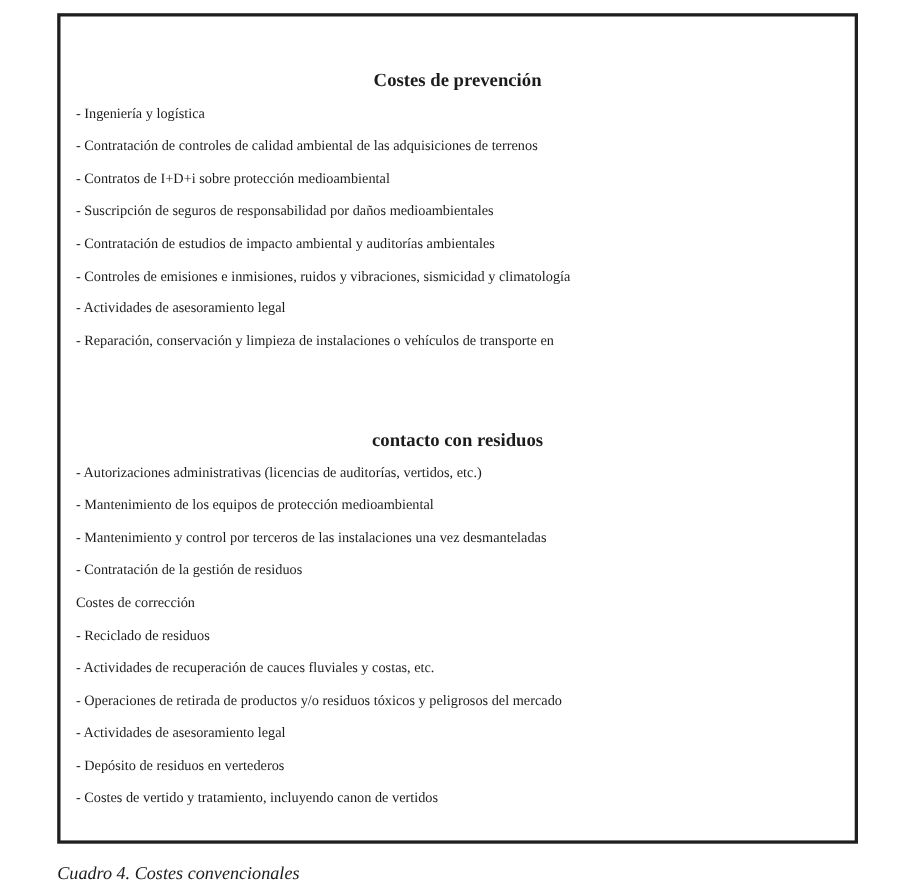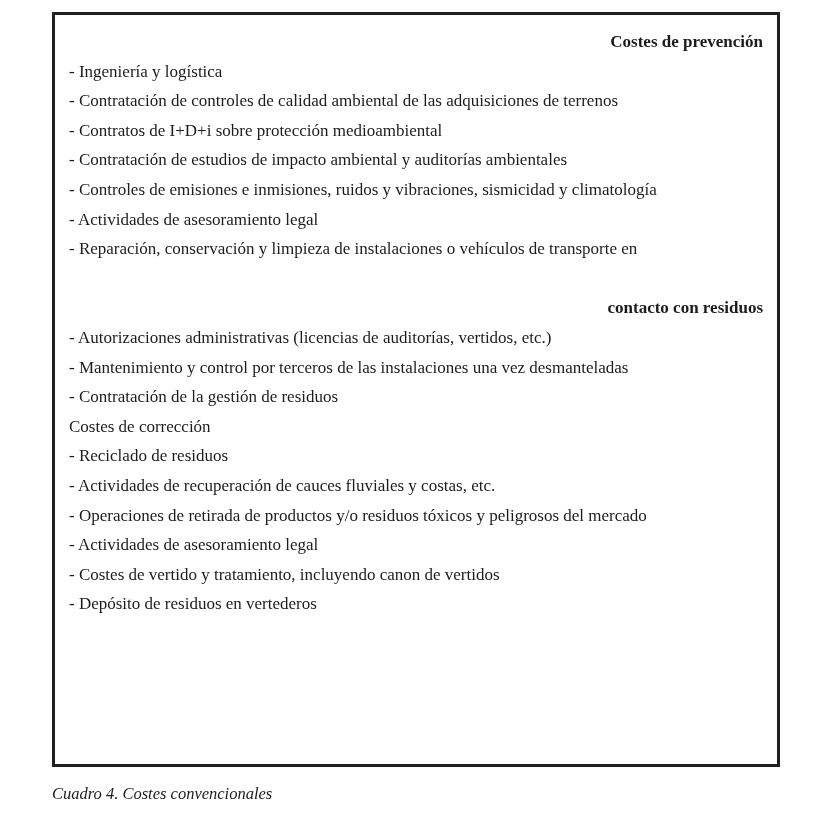--- a/index.html
+++ b/index.html
@@ -22,26 +22,27 @@
     width: 728px;
     height: 755px;
     box-sizing: border-box;
     border: 3px solid #1f1f1f;
     background: #ffffff;
     padding: 12px 14px 0 14px;
   }
   .box-heading {
     font-size: 17px;
     font-weight: bold;
-    text-align: right;
+    text-align: center;
     line-height: 29.6px;
     white-space: nowrap;
+    margin-top: 31px;
   }
   .box-line {
-    font-size: 17px;
+    font-size: 13px;
     line-height: 29.6px;
     white-space: nowrap;
   }
   .box-spacer {
     height: 29.6px;
   }
   .table-caption {
     position: absolute;
     left: 52px;
     top: 783px;
@@ -53,36 +54,38 @@
 </style>
 </head>
 <body>
 
 <div class="costs-box">
   <div class="box-heading">Costes de prevención</div>
 
   <div class="box-line">- Ingeniería y logística</div>
   <div class="box-line">- Contratación de controles de calidad ambiental de las adquisiciones de terrenos</div>
   <div class="box-line">- Contratos de I+D+i sobre protección medioambiental</div>
+  <div class="box-line">- Suscripción de seguros de responsabilidad por daños medioambientales</div>
   <div class="box-line">- Contratación de estudios de impacto ambiental y auditorías ambientales</div>
   <div class="box-line">- Controles de emisiones e inmisiones, ruidos y vibraciones, sismicidad y climatología</div>
   <div class="box-line">- Actividades de asesoramiento legal</div>
   <div class="box-line">- Reparación, conservación y limpieza de instalaciones o vehículos de transporte en</div>
 
   <div class="box-spacer"></div>
 
   <div class="box-heading">contacto con residuos</div>
 
   <div class="box-line">- Autorizaciones administrativas (licencias de auditorías, vertidos, etc.)</div>
+  <div class="box-line">- Mantenimiento de los equipos de protección medioambiental</div>
   <div class="box-line">- Mantenimiento y control por terceros de las instalaciones una vez desmanteladas</div>
   <div class="box-line">- Contratación de la gestión de residuos</div>
   <div class="box-line">Costes de corrección</div>
 
   <div class="box-line">- Reciclado de residuos</div>
 
   <div class="box-line">- Actividades de recuperación de cauces fluviales y costas, etc.</div>
   <div class="box-line">- Operaciones de retirada de productos y/o residuos tóxicos y peligrosos del mercado</div>
   <div class="box-line">- Actividades de asesoramiento legal</div>
+  <div class="box-line">- Depósito de residuos en vertederos</div>
   <div class="box-line">- Costes de vertido y tratamiento, incluyendo canon de vertidos</div>
-  <div class="box-line">- Depósito de residuos en vertederos</div>
 </div>
 
 <div class="table-caption">Cuadro 4. Costes convencionales</div>
 
 </body></html>

